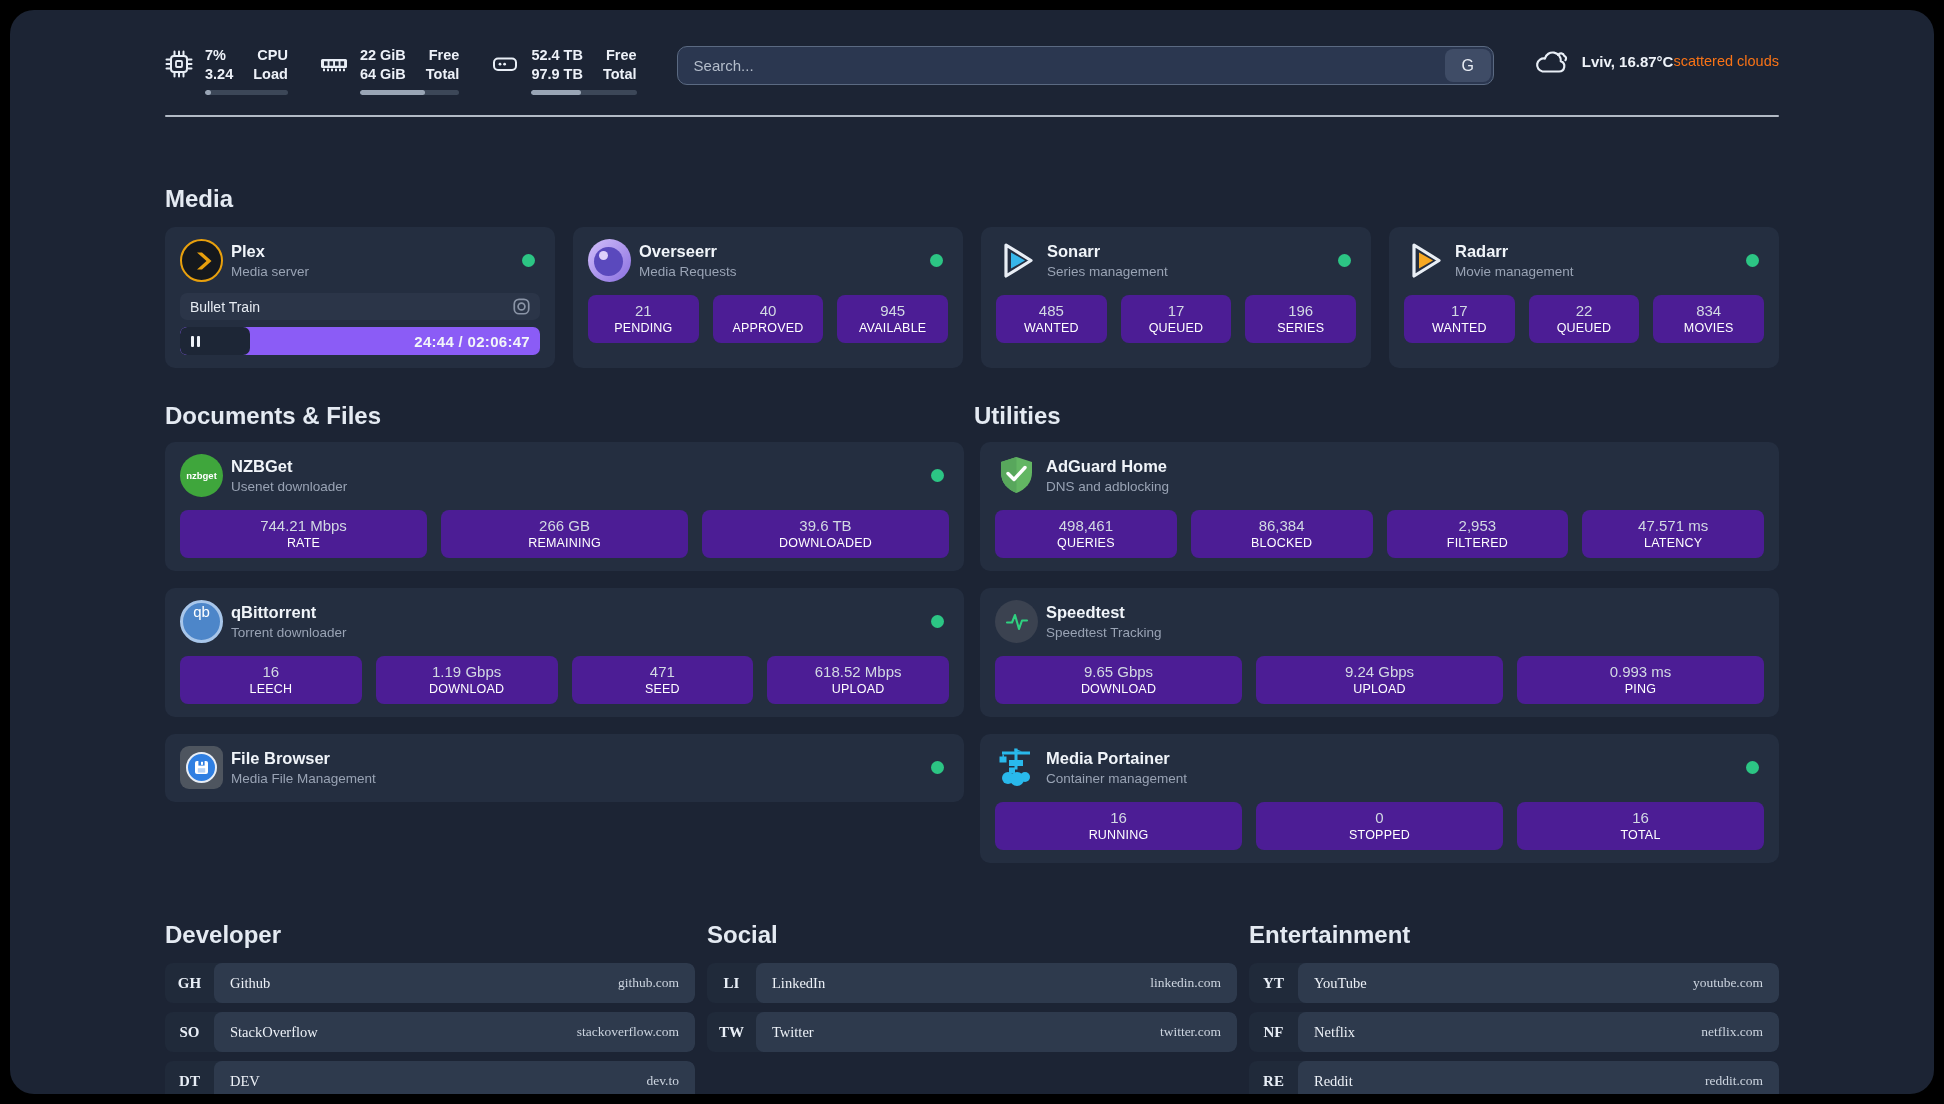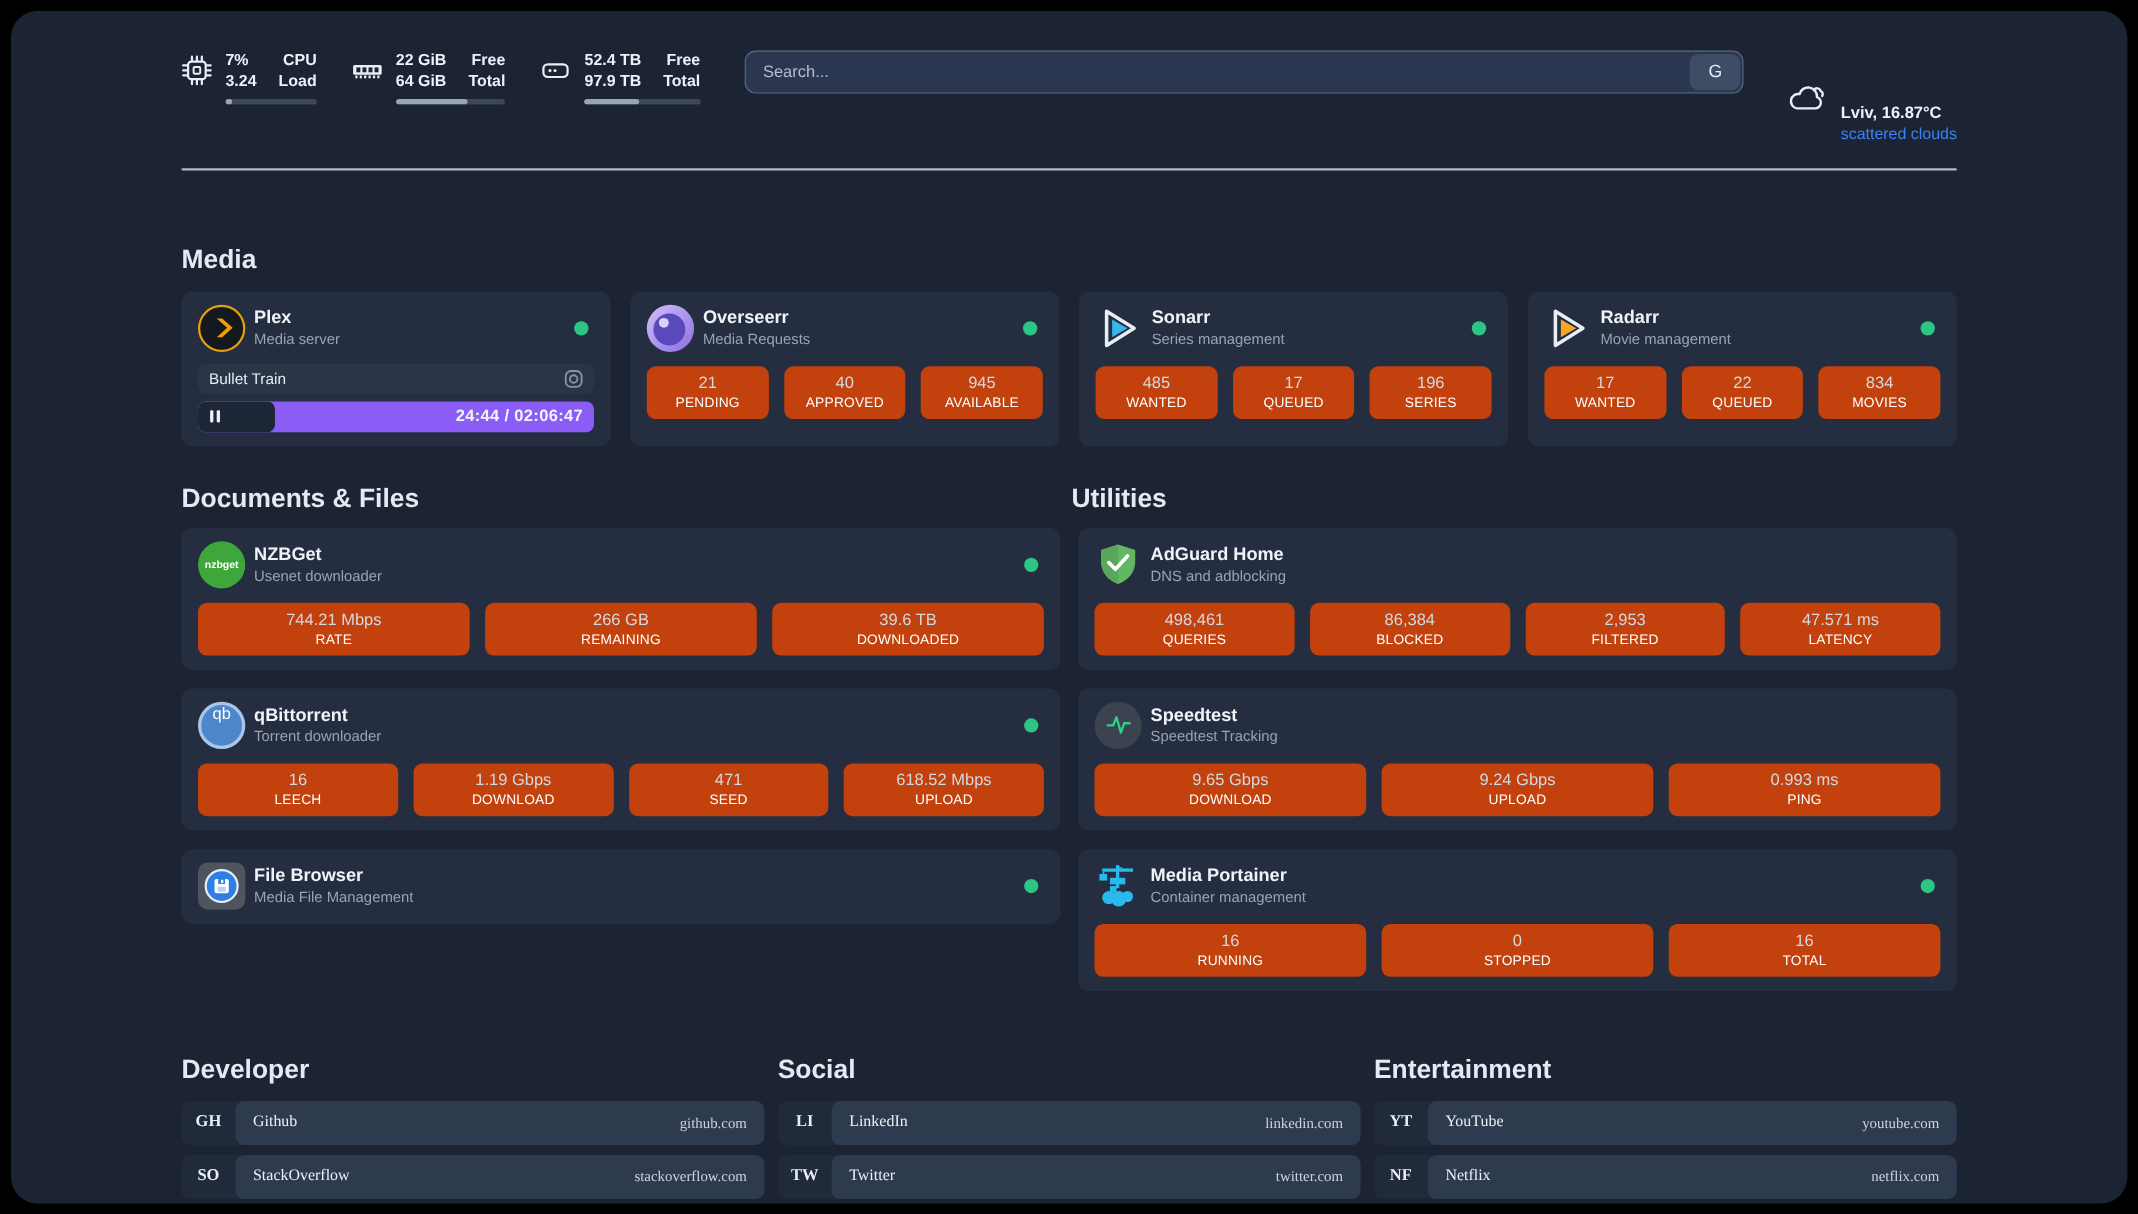--- a/index.html
+++ b/index.html
@@ -17,23 +17,23 @@
   .sg-col.right{ text-align:right; font-weight:600;}
   .sg-bar{ height:5px; background:#3c4758; border-radius:3px; margin-top:6px; overflow:hidden; }
   .sg-fill{ height:100%; background:#99a5b5; border-radius:3px; }
 
   .searchbar{ flex:1; height:39px; margin:0 38px 0 40px; background:#2b3750; border:1.5px solid #5b6a82; border-radius:10px; display:flex; align-items:center; overflow:hidden; }
   .searchbar input{ flex:1; background:transparent; border:none; outline:none; padding:0 16px; font-size:15px; color:#dfe5ee; font-family:inherit; }
   .searchbar input::placeholder{ color:#b4bdcb; }
   .g-btn{ width:46px; height:33px; margin:2px 2px 2px 0; border:none; border-radius:8px; background:#3f4c66; color:#e9edf4; font-size:16px; cursor:pointer; font-family:inherit; }
 
   .weather{ display:flex; align-items:center; gap:12px; margin-top:0px; }
-  .weather-texts{ display:flex; flex-direction:column; line-height:1.35;margin-top:47px; }
+  .weather-texts{ display:flex; flex-direction:row; line-height:1.35; }
   .weather-loc{ font-size:15px; color:#eef2f8; font-weight:600; }
-  .weather-cond{ font-size:14.5px; color:#3b82f6; }
+  .weather-cond{ font-size:14.5px; color:#f97316; }
 
   .divider{ height:2px; background:#c3cbd5; opacity:.9; border-radius:1px; margin-top:20px; }
 
   
   .section-title{ font-size:24px; font-weight:600; color:#e4eaf2; }
   .mt-media{ margin-top:68px; margin-bottom:14px; }
   .heading-row2{ display:grid; grid-template-columns:1fr 1fr; gap:4px; margin-top:34px; margin-bottom:12px; }
   .heading-row3{ display:grid; grid-template-columns:1fr 1fr 1fr; gap:12px; margin-top:58px; margin-bottom:14px; }
 
   .media-grid{ display:grid; grid-template-columns:repeat(4,1fr); gap:18px; }
@@ -41,21 +41,21 @@
   .col-stack{ display:flex; flex-direction:column; gap:17px; }
 
   .card{ background:#242e40; border-radius:10px; padding:12px 15px 13px 15px; }
   .card-head{ display:flex; align-items:center; gap:8px; }
   .app-meta{ display:flex; flex-direction:column; line-height:1.3; }
   .app-name{ font-size:16.5px; font-weight:600; color:#f0f4f9; }
   .app-desc{ font-size:13.5px; color:#99a3b4; }
   .status-dot{ width:13px; height:13px; border-radius:50%; background:#2cc584; margin-left:auto; margin-right:5px; flex:none; }
 
   .stat-row{ display:flex; gap:14px; margin-top:13px; }
-  .stat-tile{ flex:1; background:#c2410c; border-radius:8px; text-align:center; padding:7px 4px 8px 4px; }
+  .stat-tile{ flex:1; background:#4c1d95; border-radius:8px; text-align:center; padding:7px 4px 8px 4px; }
   .stat-value{ font-size:15px; color:#d2d9e3; }
   .stat-label{ font-size:12.5px; font-weight:400; color:#fff; margin-top:2px; letter-spacing:.2px; }
 
   
   .np-row1{ margin-top:11px; height:27px; background:#2b3548; border-radius:7px; display:flex; align-items:center; justify-content:space-between; padding:0 10px; }
   .np-title{ font-size:14px; color:#e6ebf2; }
   .np-row2{ margin-top:7px; height:28px; background:#8b5cf6; border-radius:7px; position:relative; overflow:hidden; display:flex; align-items:center; }
   .np-fill{ position:absolute; left:0; top:0; bottom:0; background:#1d2636; border-radius:7px; }
   .np-pause{ position:relative; margin-left:11px; display:flex; gap:3px; }
   .np-pause i{ display:block; width:3px; height:11px; background:#eef2f8; border-radius:1px; }

